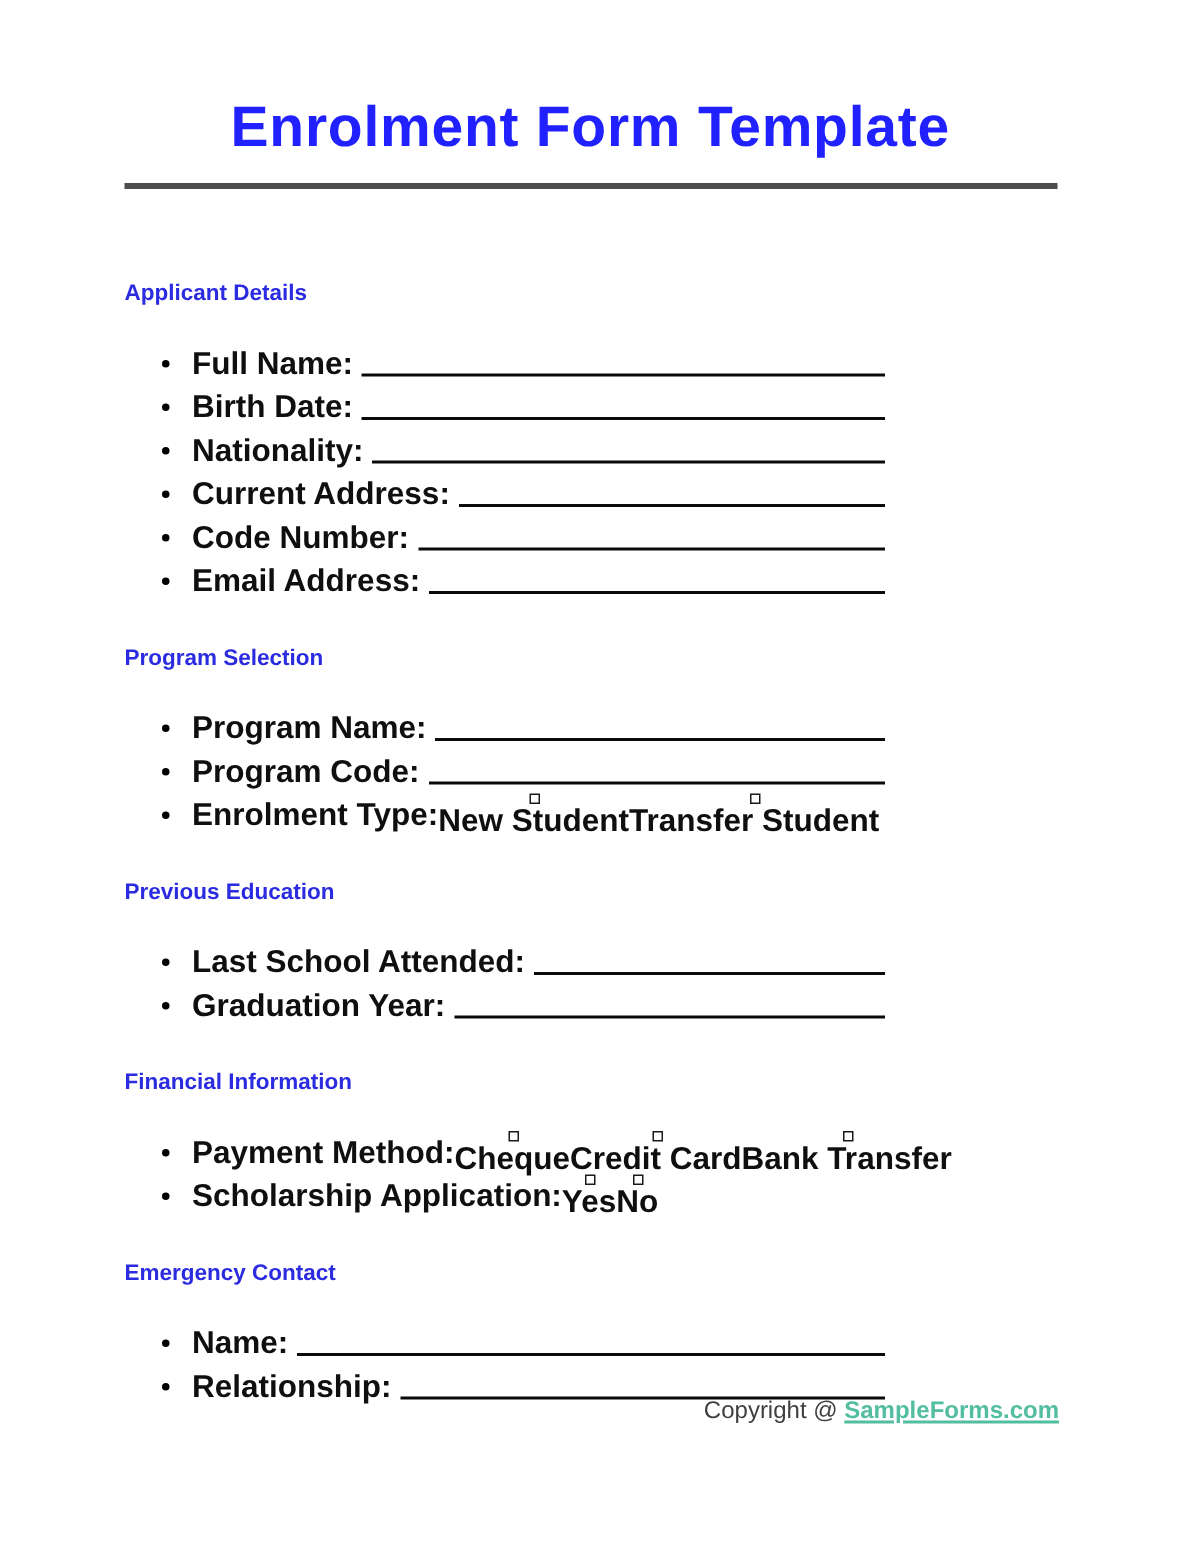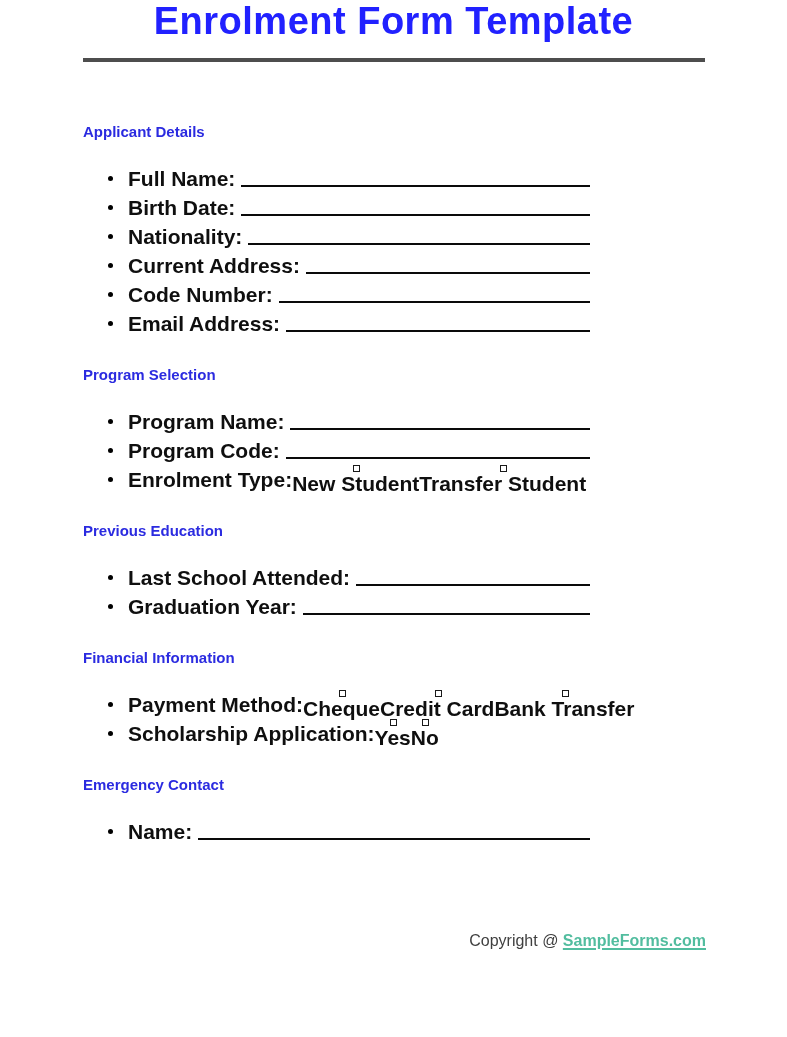--- a/index.html
+++ b/index.html
@@ -13,20 +13,21 @@
   *{box-sizing:border-box;margin:0;padding:0;}
   html,body{background:#ffffff;}
   body{font-family:"Liberation Sans","DejaVu Sans",sans-serif;color:var(--ink);}
   .page{
     position:relative;
     width:787px;height:1037px;
     background:#ffffff;
     overflow:hidden;
   }
   .doc-title{
+    padding-top:64px;
     font-size:38px;
     line-height:42px;
     font-weight:700;
     text-align:center;
     color:var(--title-blue);
     letter-spacing:0.5px;
   }
   .title-rule{
     width:622px;
     height:4px;
@@ -245,18 +246,23 @@
 
   <section class="section">
     <h2 class="section-heading">Emergency Contact</h2>
     <ul class="item-list">
   <li class="item-row">
     <span class="bullet"></span>
     <span class="item-label">Name:</span>
     <span class="fill-line"></span>
   </li>
 
+  <li class="item-row">
+    <span class="bullet"></span>
+    <span class="item-label">Relationship:</span>
+    <span class="fill-line"></span>
+  </li>
 </ul>
   </section>
 </main>
 
   <div class="footer"><span class="copyright-text">Copyright @ </span><span class="brand-link">SampleForms.com</span></div>
 </div>
 
 </body></html>

